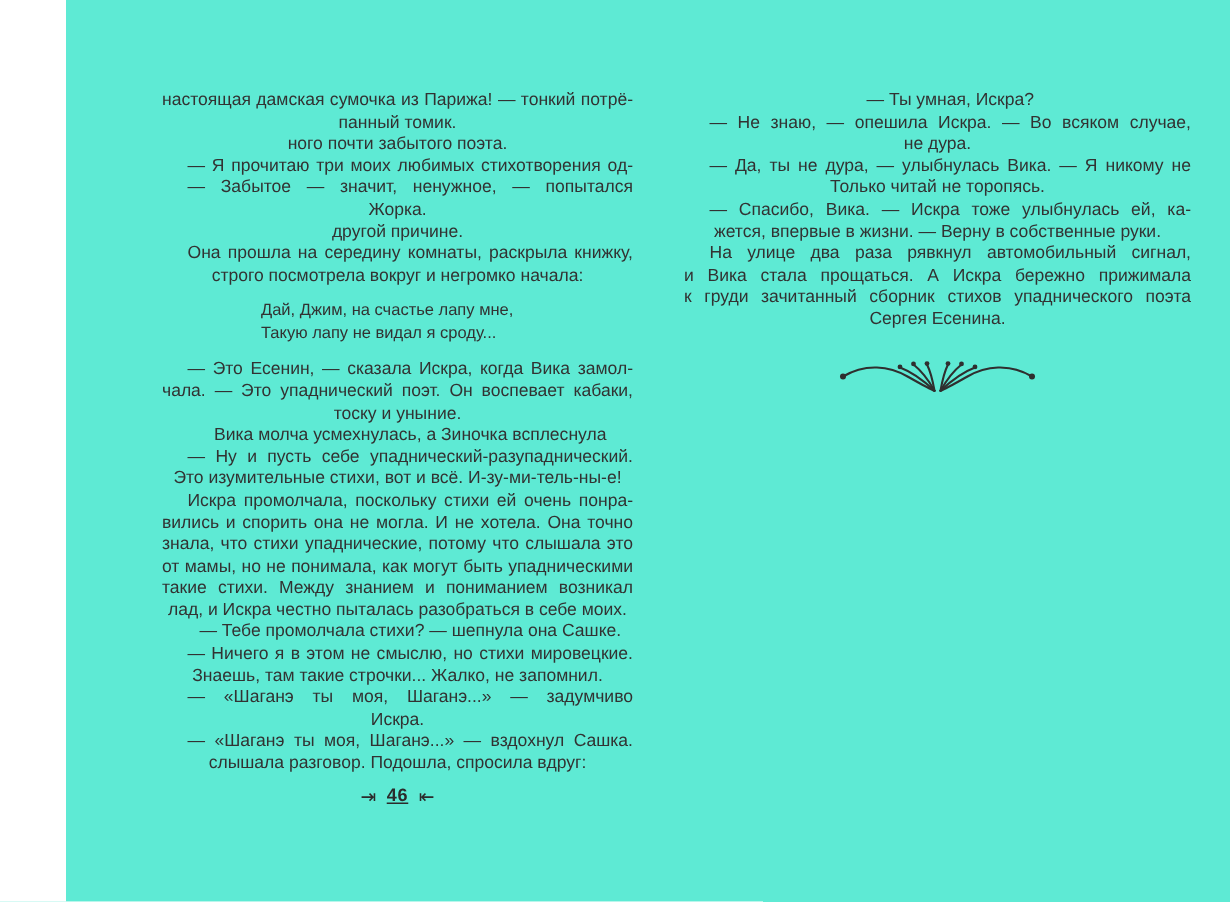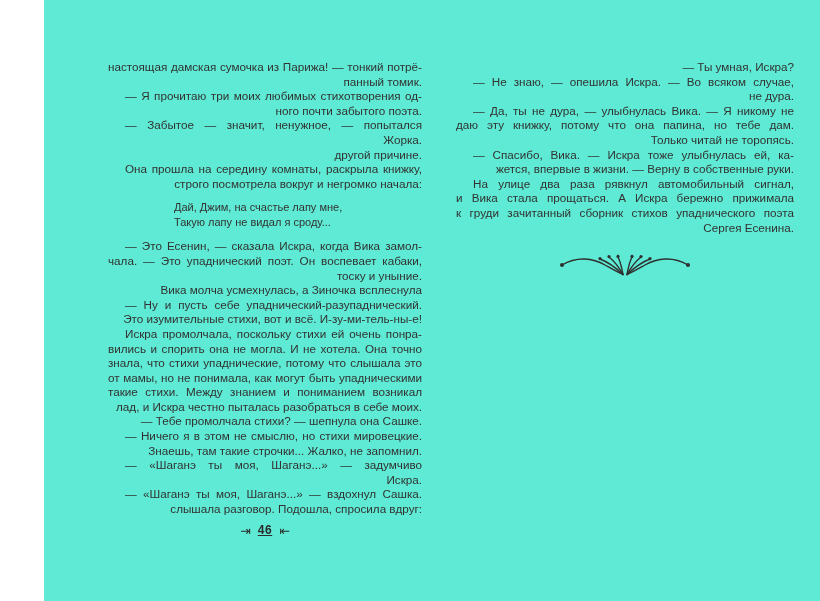--- a/index.html
+++ b/index.html
@@ -16,21 +16,21 @@
   .col-left{left:64px;width:314px;}
   .col-right{left:412px;width:338px;}
   .line{
     font-size:11.7px;
     line-height:14.6px;
     height:14.6px;
     overflow:hidden;
     color:#323232;
   }
   .line.j{text-align:justify;text-align-last:justify;}
-  .line.l{text-align:right;}
+  .line.l{text-align:center;}
   .line.in{text-indent:17px;}
   .line.v{
     padding-left:66px;
     font-size:11px;
     line-height:15px;height:15px;
     text-align:right;text-align-last:left;
   }
   .line.gap{height:9px;}
   .footer{
     position:absolute;
@@ -49,22 +49,22 @@
 </style>
 </head>
 <body>
 
 <div class="spread">
 
   <div class="col col-left">
     <div>
         <div class="line j">настоящая дамская сумочка из Парижа! — тонкий потрё-</div>
         <div class="line l">панный томик.</div>
+        <div class="line l">ного почти забытого поэта.</div>
         <div class="line j in">— Я прочитаю три моих любимых стихотворения од-</div>
-        <div class="line l">ного почти забытого поэта.</div>
         <div class="line j in">— Забытое — значит, ненужное, — попытался сострить</div>
         <div class="line l">Жорка.</div>
         <div class="line l">другой причине.</div>
         <div class="line j in">Она прошла на середину комнаты, раскрыла книжку,</div>
         <div class="line l">строго посмотрела вокруг и негромко начала:</div>
         <div class="line gap"></div>
         <div class="line v">Дай, Джим, на счастье лапу мне,</div>
         <div class="line v">Такую лапу не видал я сроду...</div>
         <div class="line gap"></div>
         <div class="line j in">— Это Есенин, — сказала Искра, когда Вика замол-</div>
@@ -91,21 +91,20 @@
       <span class="orn">⇥</span><span class="pn">46</span><span class="orn">⇤</span>
     </div>
   </div>
 
   <div class="col col-right">
     <div>
         <div class="line l in">— Ты умная, Искра?</div>
         <div class="line j in">— Не знаю, — опешила Искра. — Во всяком случае,</div>
         <div class="line l">не дура.</div>
         <div class="line j in">— Да, ты не дура, — улыбнулась Вика. — Я никому не</div>
-        <div class="line j">даю эту книжку, потому что она папина, но тебе дам.</div>
         <div class="line l">Только читай не торопясь.</div>
         <div class="line j in">— Спасибо, Вика. — Искра тоже улыбнулась ей, ка-</div>
         <div class="line l">жется, впервые в жизни. — Верну в собственные руки.</div>
         <div class="line j in">На улице два раза рявкнул автомобильный сигнал,</div>
         <div class="line j">и Вика стала прощаться. А Искра бережно прижимала</div>
         <div class="line j">к груди зачитанный сборник стихов упаднического поэта</div>
         <div class="line l">Сергея Есенина.</div>
       </div>
     <div class="flourish">
       <svg width="140" height="28" viewBox="0 0 140 28" xmlns="http://www.w3.org/2000/svg">

